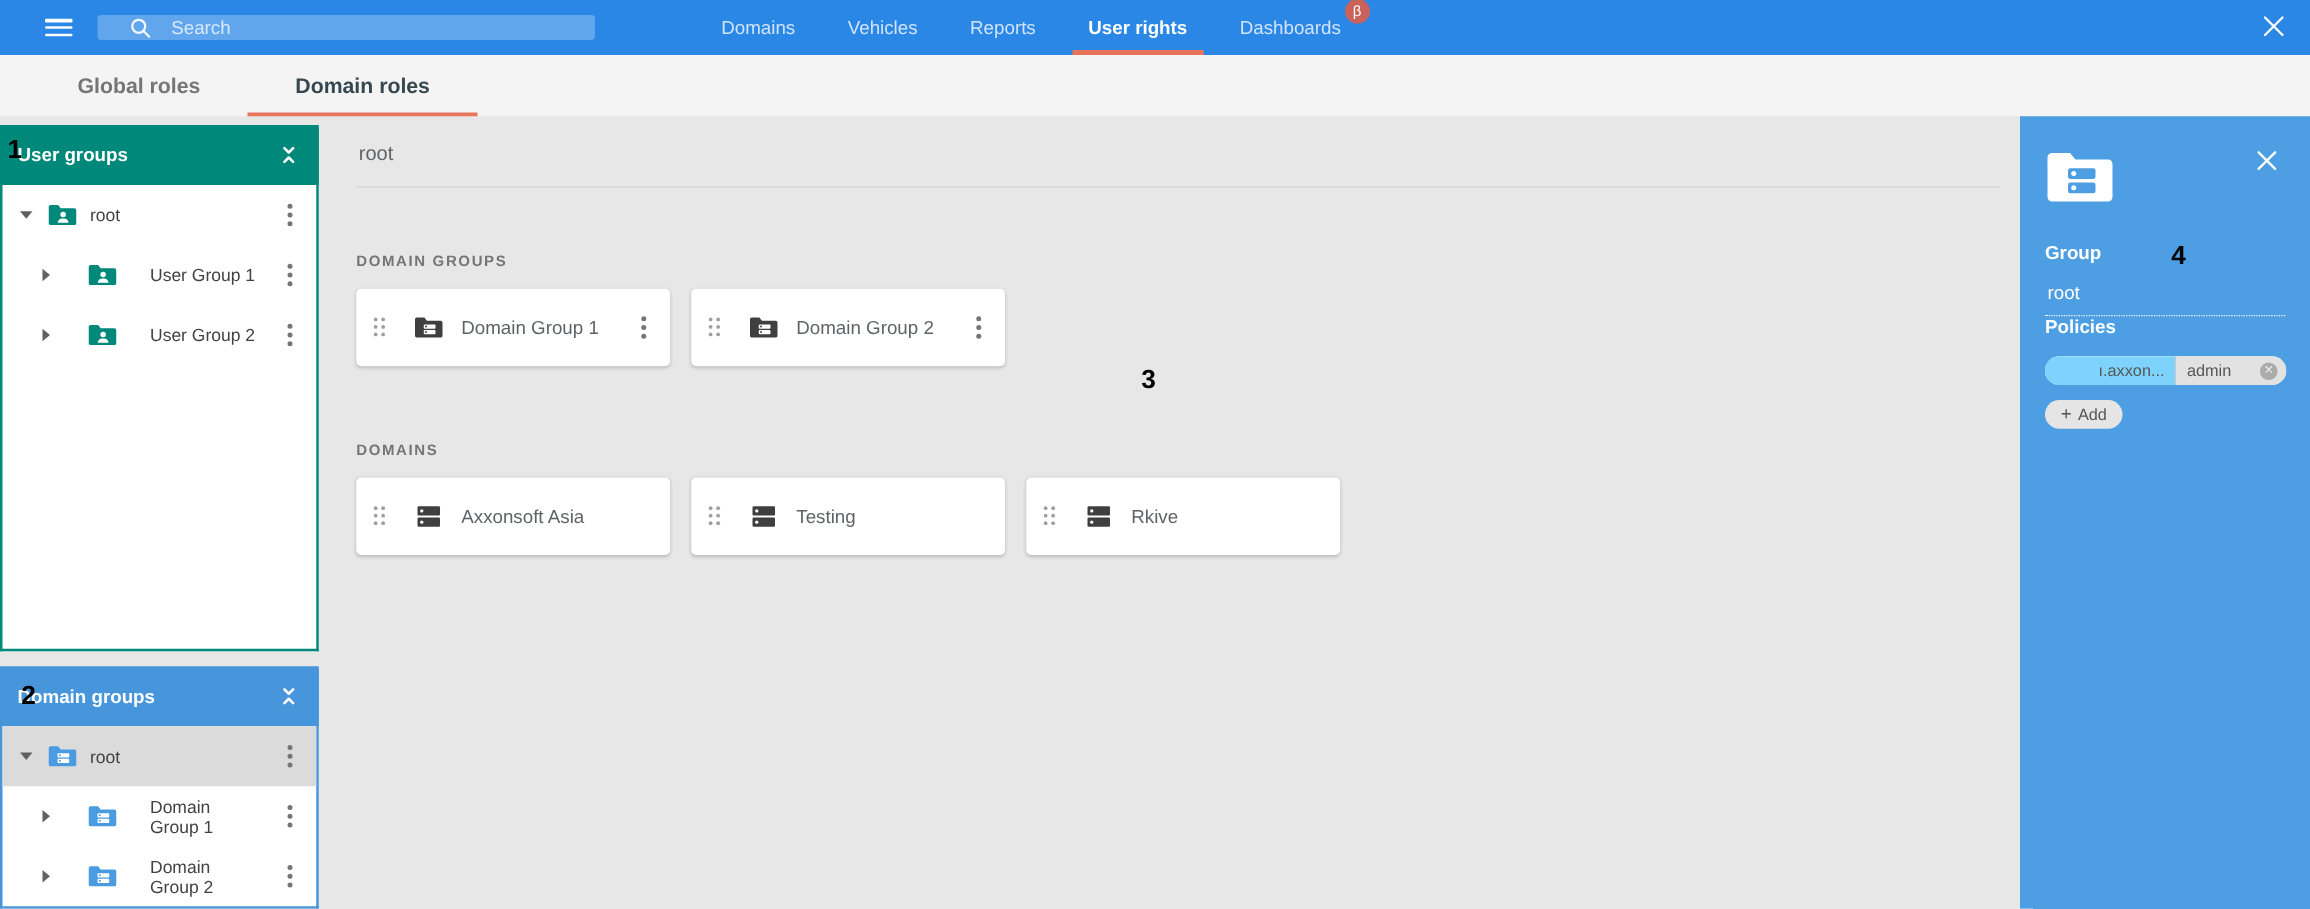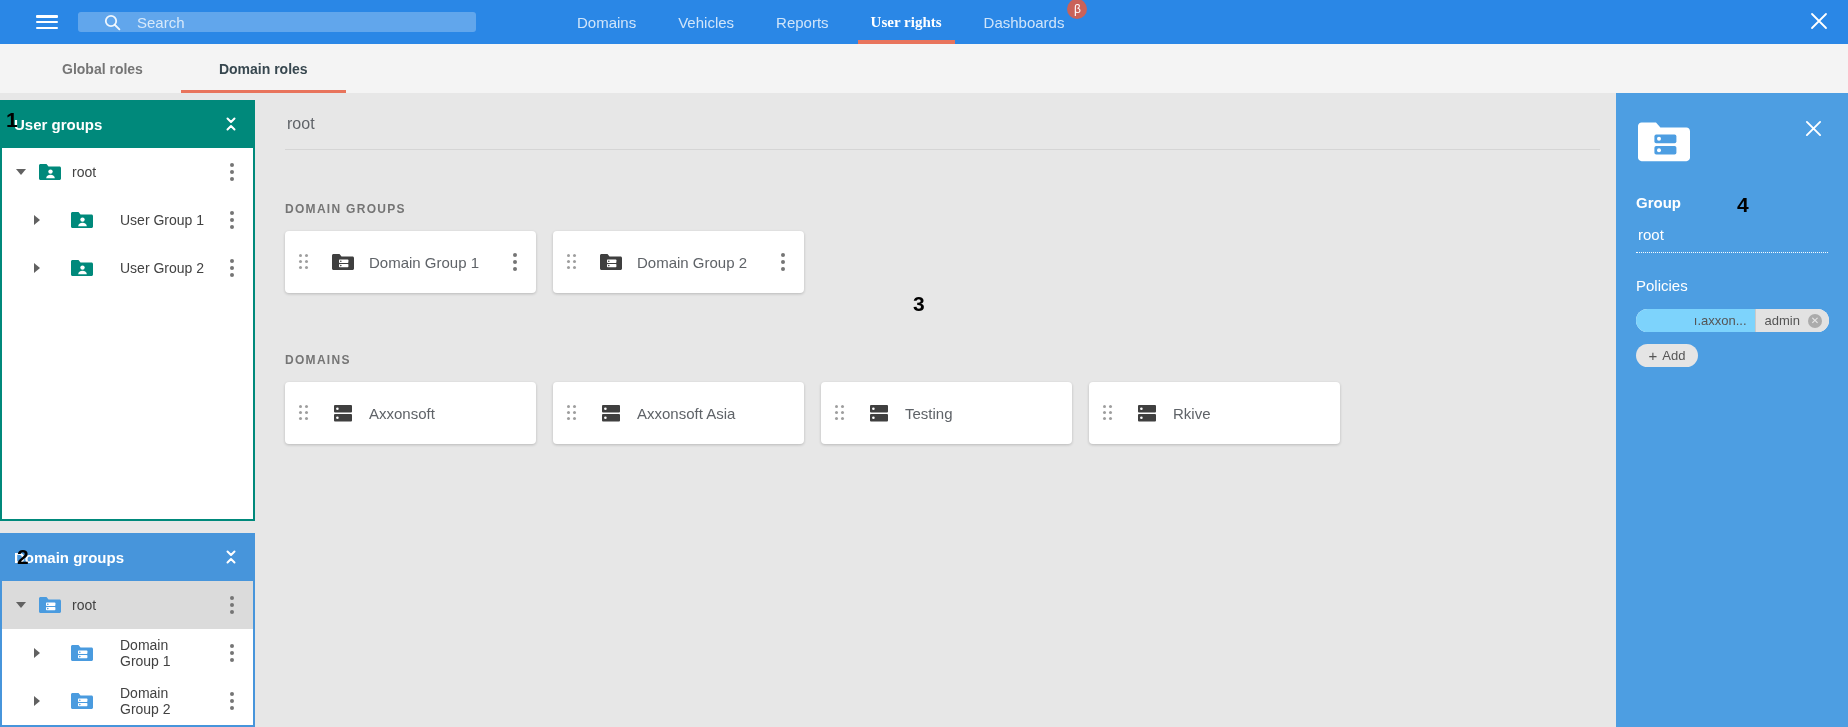--- a/index.html
+++ b/index.html
@@ -12,27 +12,27 @@
   
   .topbar{height:44px;background:var(--topbar,#2A87E6);display:flex;align-items:center;position:relative;}
   .hamburger{width:22px;height:14px;margin-left:36px;display:flex;flex-direction:column;justify-content:space-between;cursor:pointer;}
   .hamburger span{display:block;height:2.5px;background:#fff;border-radius:1px;}
   .searchbox{margin-left:20px;width:398px;height:20px;background:rgba(255,255,255,0.26);border-radius:3px;display:flex;align-items:center;padding:0 12px;box-sizing:border-box;}
   .searchbox svg{flex:0 0 auto;margin:0 14px 0 14px;}
   .searchbox input{flex:1;background:transparent;border:none;outline:none;color:#fff;font-size:15px;font-family:inherit;}
   .searchbox input::placeholder{color:rgba(255,255,255,0.75);}
   .nav{display:flex;height:44px;margin-left:80px;}
   .nav-item{position:relative;display:flex;align-items:center;padding:0 21px;color:rgba(255,255,255,0.78);font-size:15px;cursor:pointer;white-space:nowrap;}
-  .nav-item.active{color:#fff;font-weight:700;font-family:Liberation Serif, serif;}
+  .nav-item.active{color:#fff;font-weight:700;}
   .nav-item.active::after{content:"";position:absolute;left:8px;right:8px;bottom:0;height:4px;background:var(--accent,#E8745C);}
   .beta-badge{position:absolute;top:-1px;right:-2px;width:20px;height:20px;border-radius:50%;background:var(--badge,#C9625A);color:#fff;font-size:12px;display:flex;align-items:center;justify-content:center;}
   .topbar-close{position:absolute;right:20px;top:12px;width:18px;height:18px;cursor:pointer;}
   
   .tabbar{height:49px;background:#F4F4F4;display:flex;padding-left:24px;}
-  .tab{position:relative;display:flex;align-items:center;padding:0 38px;font-size:14px;font-weight:700;color:#757575;cursor:pointer;}
+  .tab{position:relative;display:flex;align-items:center;padding:0 38px;font-size:17px;font-weight:700;color:#757575;cursor:pointer;}
   .tab.active{color:#37474F;align-items:center;}
   .tab.active::after{content:"";position:absolute;left:0;right:0;bottom:0;height:3px;background:var(--accent,#E8745C);}
   
   .content{display:flex;height:634px;align-items:stretch;}
   .sidebar{width:255px;flex:0 0 255px;display:flex;flex-direction:column;padding-top:9px;box-sizing:border-box;}
   .panel{background:#fff;display:flex;flex-direction:column;box-sizing:border-box;}
   .panel.user{height:421px;border:2px solid var(--teal,#00897B);border-top:none;}
   .panel.domain{margin-top:14px;flex:1;border:2px solid var(--hdrblue,#4795DB);border-top:none;}
   .panel-header{height:48px;flex:0 0 48px;display:flex;align-items:center;padding:0 16px 0 14px;color:#fff;font-size:15px;font-weight:700;margin:-2px -2px 0 -2px;gap:40px;}
   .panel.user .panel-header{background:var(--teal,#00897B);}
@@ -61,24 +61,24 @@
   .drag-dot{position:absolute;top:0;left:0;width:3px;height:3px;border-radius:50%;background:#9E9E9E;
     box-shadow:6px 0 0 #9E9E9E,0 6px 0 #9E9E9E,6px 6px 0 #9E9E9E,0 12px 0 #9E9E9E,6px 12px 0 #9E9E9E;}
   .card .cicon{width:24px;height:22px;flex:0 0 24px;margin-left:22px;}
   .card .clabel{margin-left:14px;font-size:15px;color:#5F6368;flex:1;white-space:nowrap;overflow:hidden;}
   
   .rpanel{width:232px;flex:0 0 232px;background:var(--panelblue,#4D9EE2);padding:25px 20px;box-sizing:border-box;position:relative;color:#fff;}
   .rpanel-close{position:absolute;top:27px;right:26px;width:17px;height:17px;cursor:pointer;}
   .rpanel .big-folder{width:58px;height:46px;display:block;}
   .fld-label{margin-top:30px;font-size:15px;font-weight:700;}
   .fld-value{margin-top:15px;font-size:15px;padding:0 0 9px 2px;border-bottom:1px dotted rgba(255,255,255,0.95);}
-  .policies-label{margin-top:24px;font-size:15px;font-weight:400;}
+  .policies-label{font-size:15px;font-weight:700;}
   .policy-pill{margin-top:15px;height:23px;width:193px;border-radius:12px;display:flex;overflow:hidden;background:#FAFAFA;align-items:stretch;}
   .policy-text{flex:1;display:flex;align-items:center;justify-content:flex-end;padding-right:8px;font-size:13px;color:#555;background:#7dd3fc;border-right:1px solid #C9C9C9;}
-  .policy-chip{display:flex;align-items:center;gap:8px;padding:0 7px 0 9px;background:#E2E2E2;font-size:13px;color:#555;}
+  .policy-chip{display:flex;align-items:center;gap:23px;padding:0 7px 0 9px;background:#E2E2E2;font-size:13px;color:#555;}
   .chip-remove{width:14px;height:14px;border-radius:50%;background:#ABABAB;color:#E8E8E8;font-size:10px;line-height:14px;text-align:center;cursor:pointer;}
   .add-btn{margin-top:12px;width:62px;height:23px;border-radius:12px;background:#E5E5E5;display:flex;align-items:center;justify-content:center;gap:5px;font-size:13px;color:#555;cursor:pointer;}
   .add-plus{font-size:15px;color:#555;line-height:1;}
   
   .annot{position:absolute;z-index:50;color:#000;font-size:21px;font-weight:700;font-family:"Liberation Sans",sans-serif;}
 </style>
 </head>
 <body>
 
 <div class="topbar">
@@ -268,32 +268,20 @@
           </svg>
         <span class="clabel">Domain Group 2</span>
         <span class="kebab-wrap">
             <span class="kebab"></span>
           </span>
       </div>
     </div>
 
     <div class="section-label second">DOMAINS</div>
     <div class="cards">
-      <div class="card">
-        <span class="drag-wrap">
-            <span class="drag-dot"></span>
-          </span>
-        <svg class="cicon" viewBox="0 0 22 22">
-            <rect x="2" y="3" width="18" height="7.4" rx="1" fill="#3F3F3F"></rect>
-            <rect x="2" y="12" width="18" height="7.4" rx="1" fill="#3F3F3F"></rect>
-            <circle cx="5.4" cy="6.7" r="1.3" fill="#fff"></circle>
-            <circle cx="5.4" cy="15.7" r="1.3" fill="#fff"></circle>
-          </svg>
-        <span class="clabel">Axxonsoft</span>
-      </div>
       <div class="card">
         <span class="drag-wrap">
             <span class="drag-dot"></span>
           </span>
         <svg class="cicon" viewBox="0 0 22 22">
             <rect x="2" y="3" width="18" height="7.4" rx="1" fill="#3F3F3F"></rect>
             <rect x="2" y="12" width="18" height="7.4" rx="1" fill="#3F3F3F"></rect>
             <circle cx="5.4" cy="6.7" r="1.3" fill="#fff"></circle>
             <circle cx="5.4" cy="15.7" r="1.3" fill="#fff"></circle>
           </svg>

